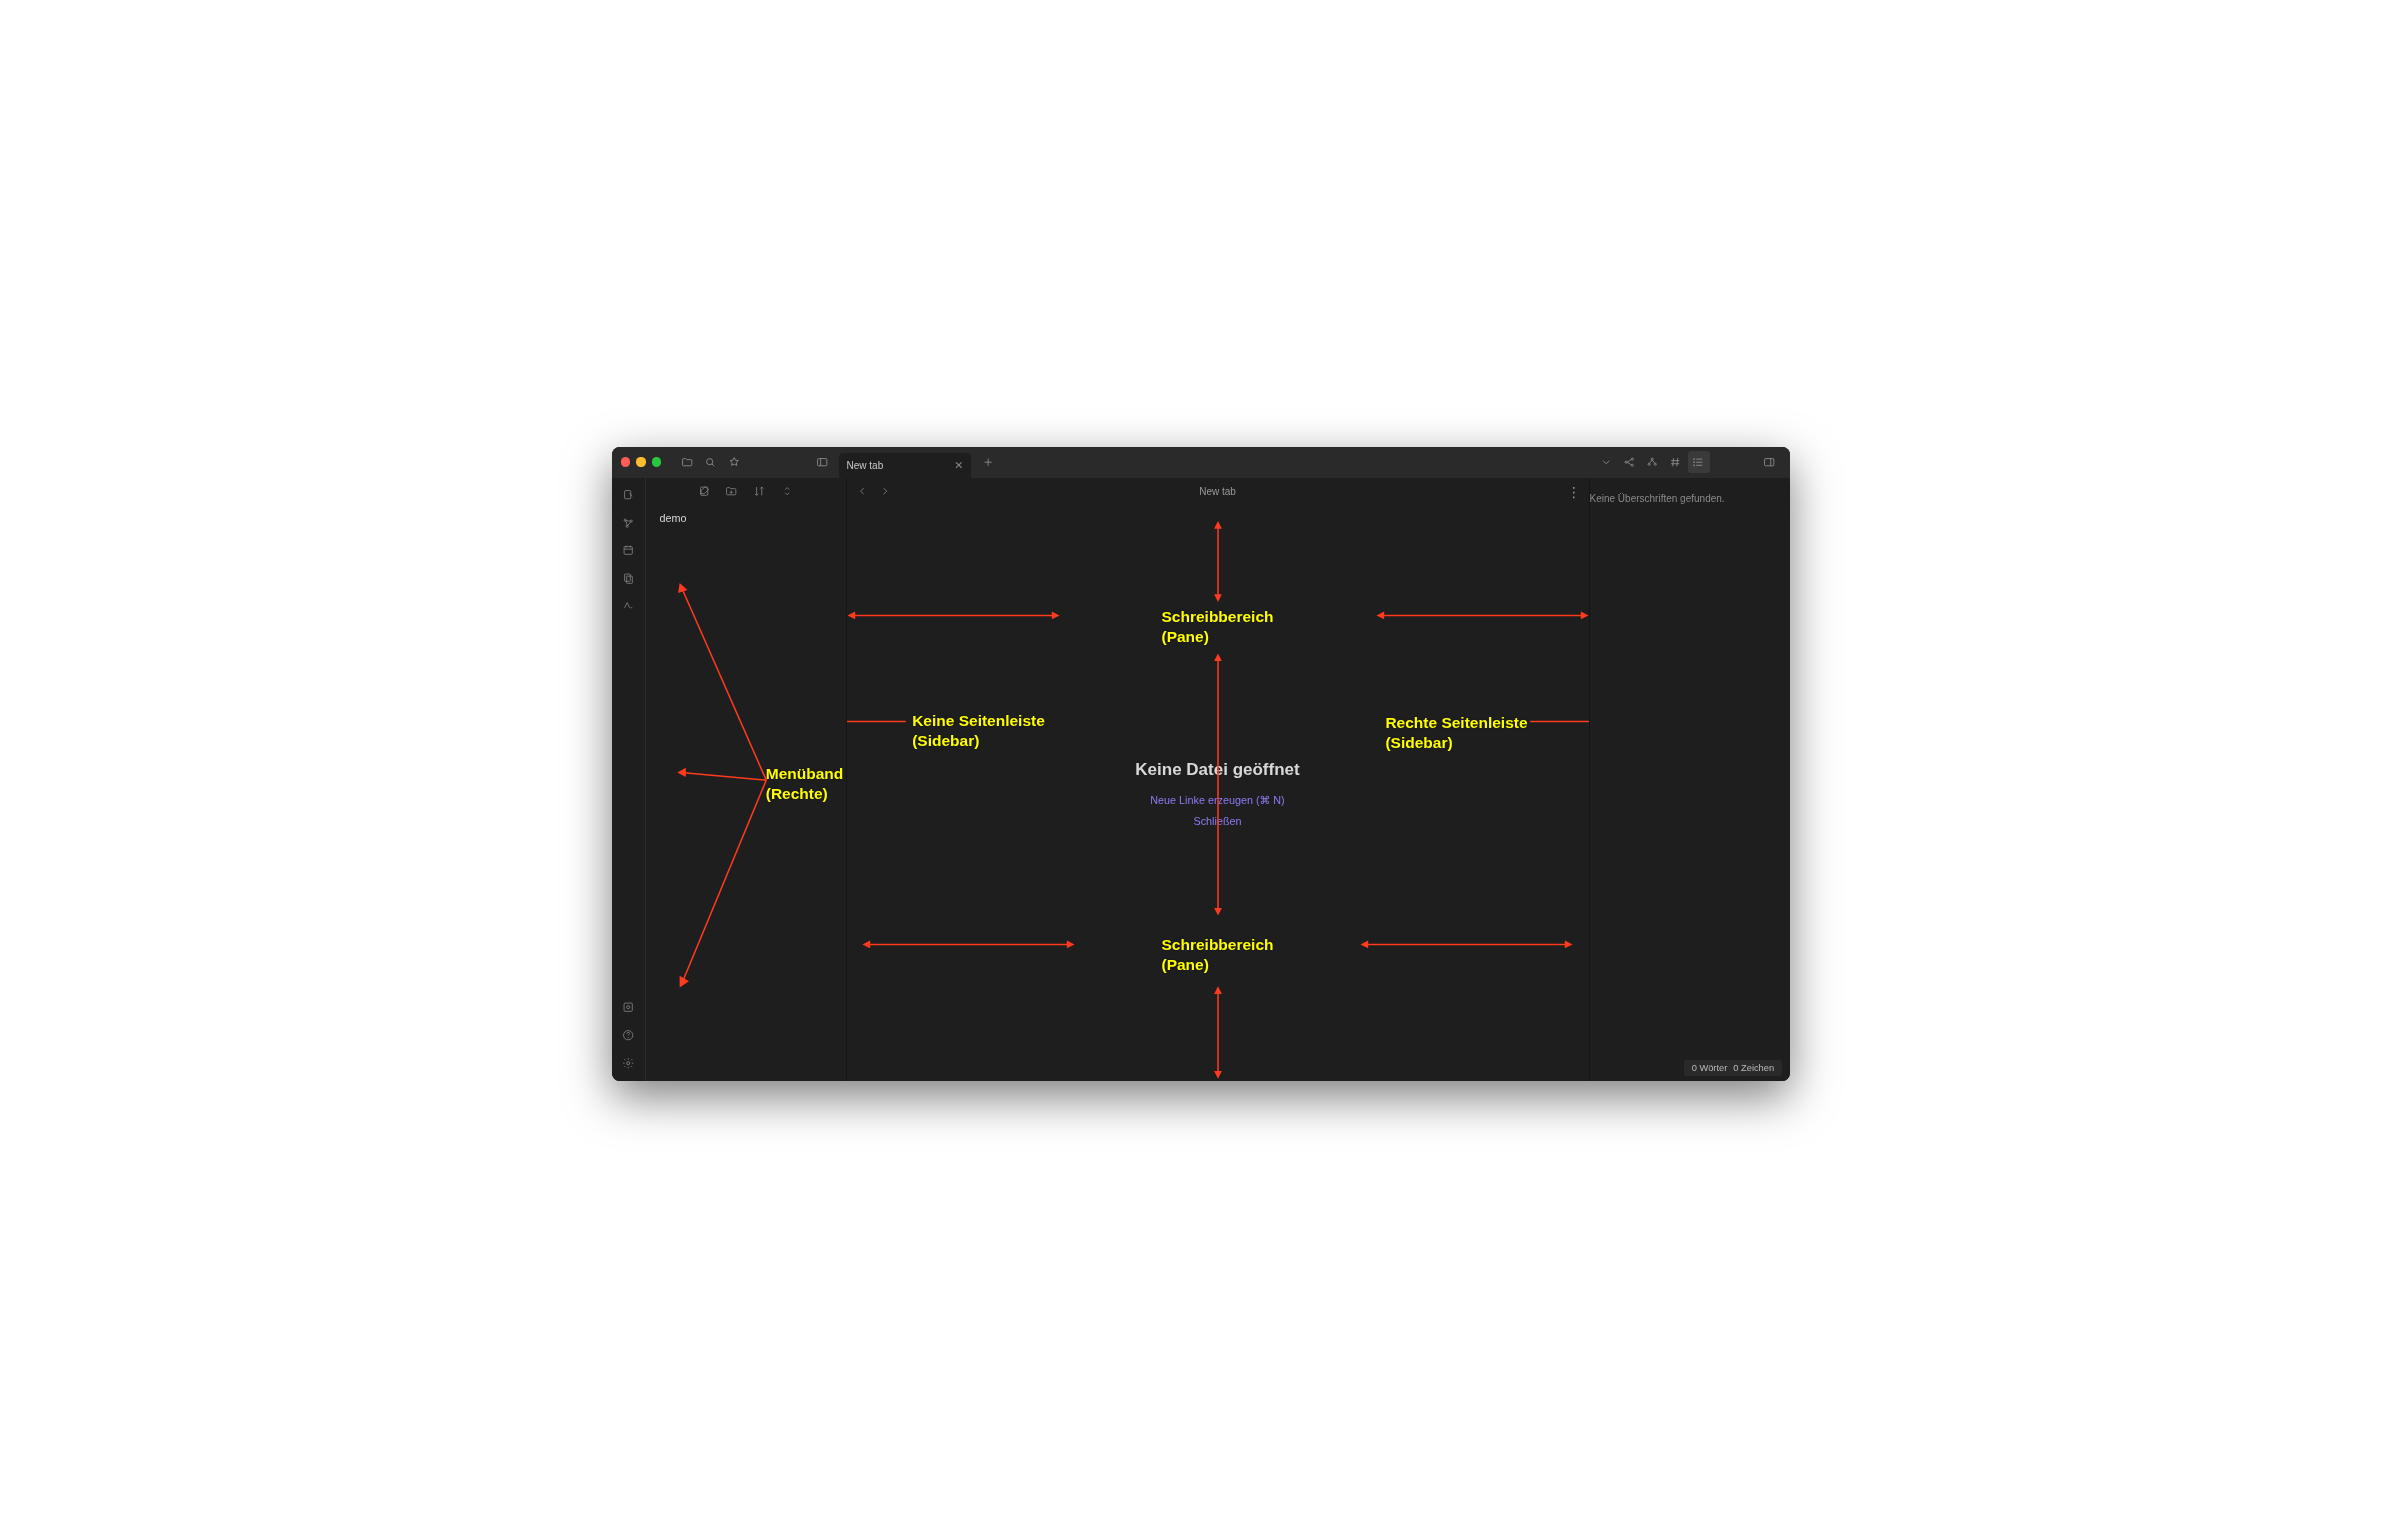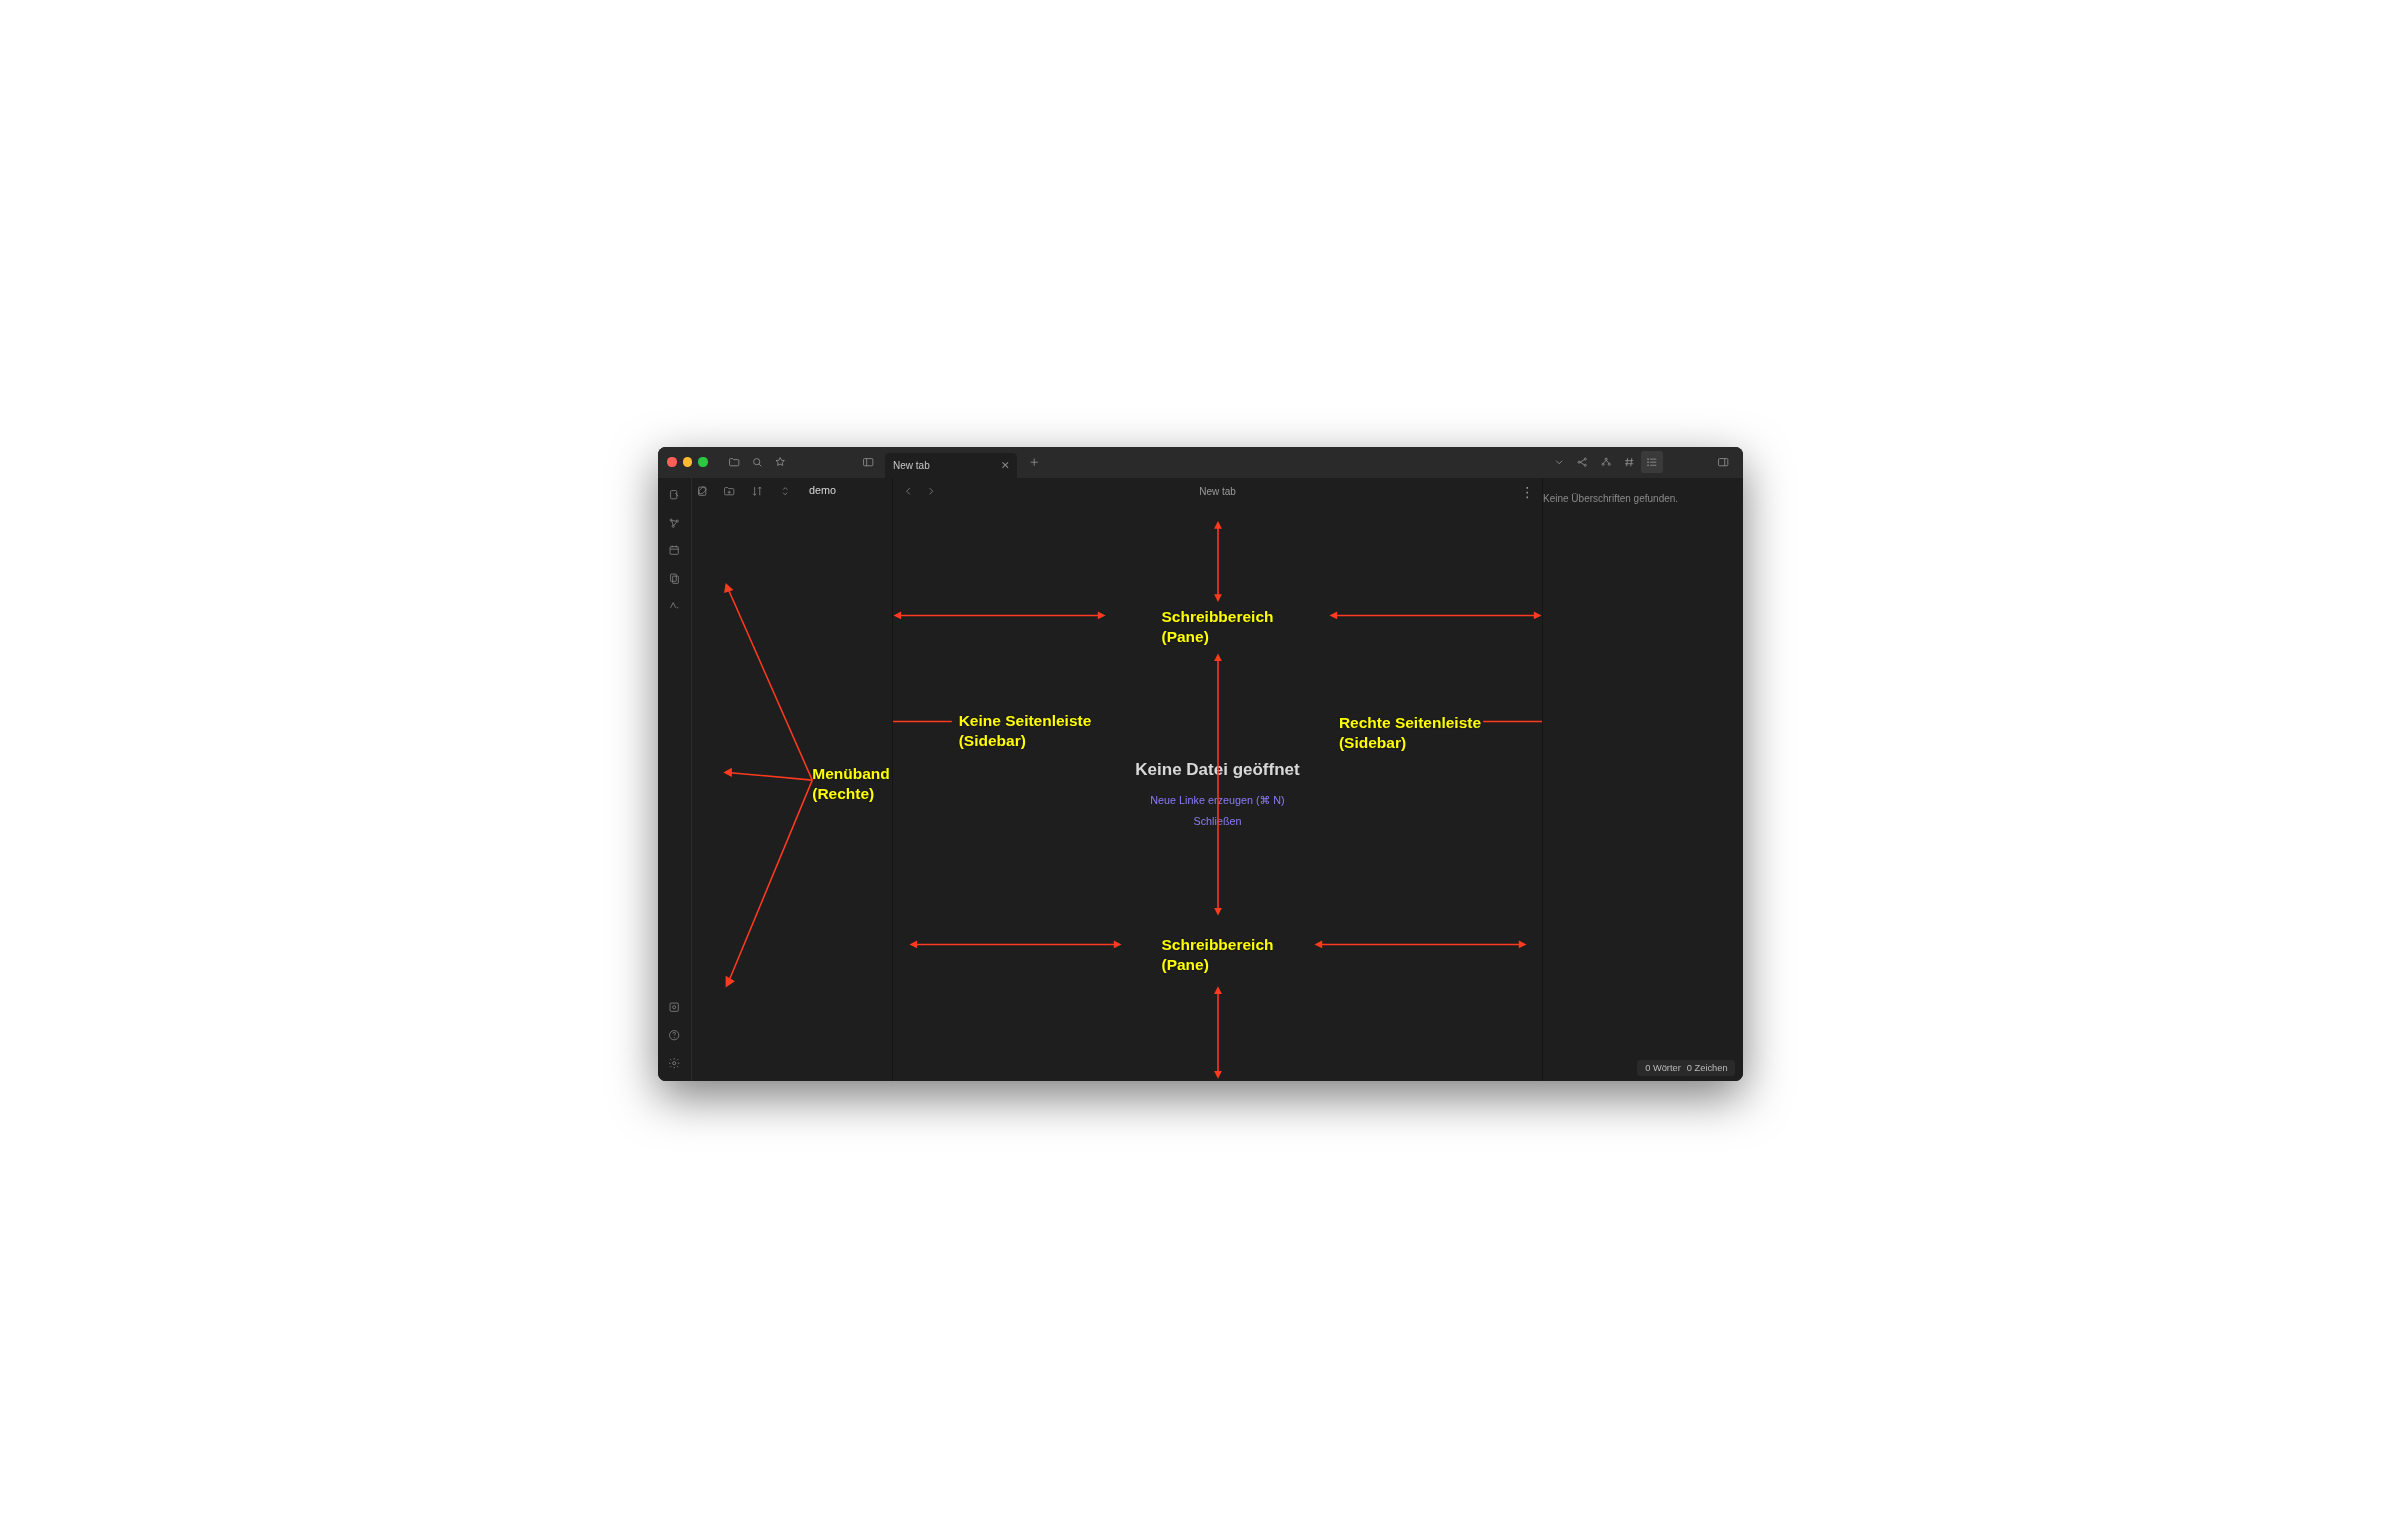--- a/index.html
+++ b/index.html
@@ -5,21 +5,21 @@
   * { box-sizing: border-box; margin: 0; padding: 0; }
   html, body { width: 100%; height: 100%; }
   body {
     background: #ffffff;
     font-family: -apple-system, BlinkMacSystemFont, "Segoe UI", sans-serif;
     display: flex;
     align-items: center;
     justify-content: center;
   }
   .window {
-    width: 1085px;
+    width: 1178px;
     height: 634px;
     background: #1e1e1e;
     border-radius: 7.7px;
     box-shadow: 0 15.5px 46px rgba(0,0,0,0.5);
     overflow: hidden;
     display: flex;
     flex-direction: column;
     position: relative;
   }
   
@@ -58,21 +58,21 @@
   .ribbon{
     width:34px;background:#1e1e1e;border-right:0.8px solid #2c2c2c;
     display:flex;flex-direction:column;align-items:center;padding:6.2px 0;gap:4.6px;
   }
   .ribbon-spacer{flex:1;}
   .r-icon{width:23px;height:23px;display:flex;align-items:center;justify-content:center;color:#8a8a8a;border-radius:3.1px;cursor:pointer;}
   .r-icon svg{width:12.4px;height:12.4px;stroke:currentColor;fill:none;stroke-width:1.5;}
 
   .left-sidebar{
     width:201px;background:#1e1e1e;border-right:0.8px solid #151515;
-    display:flex;flex-direction:row;
+    display:flex;flex-direction:column;
   }
   .ls-toolbar{
     height:28px;display:flex;align-items:center;justify-content:center;gap:7.7px;color:#9a9a9a;
   }
   .ls-toolbar .r-icon{width:20px;height:20px;}
   .vault{
     padding:6.2px 14px;color:#d6d6d6;font-size:10.8px;
   }
 
   .main{

